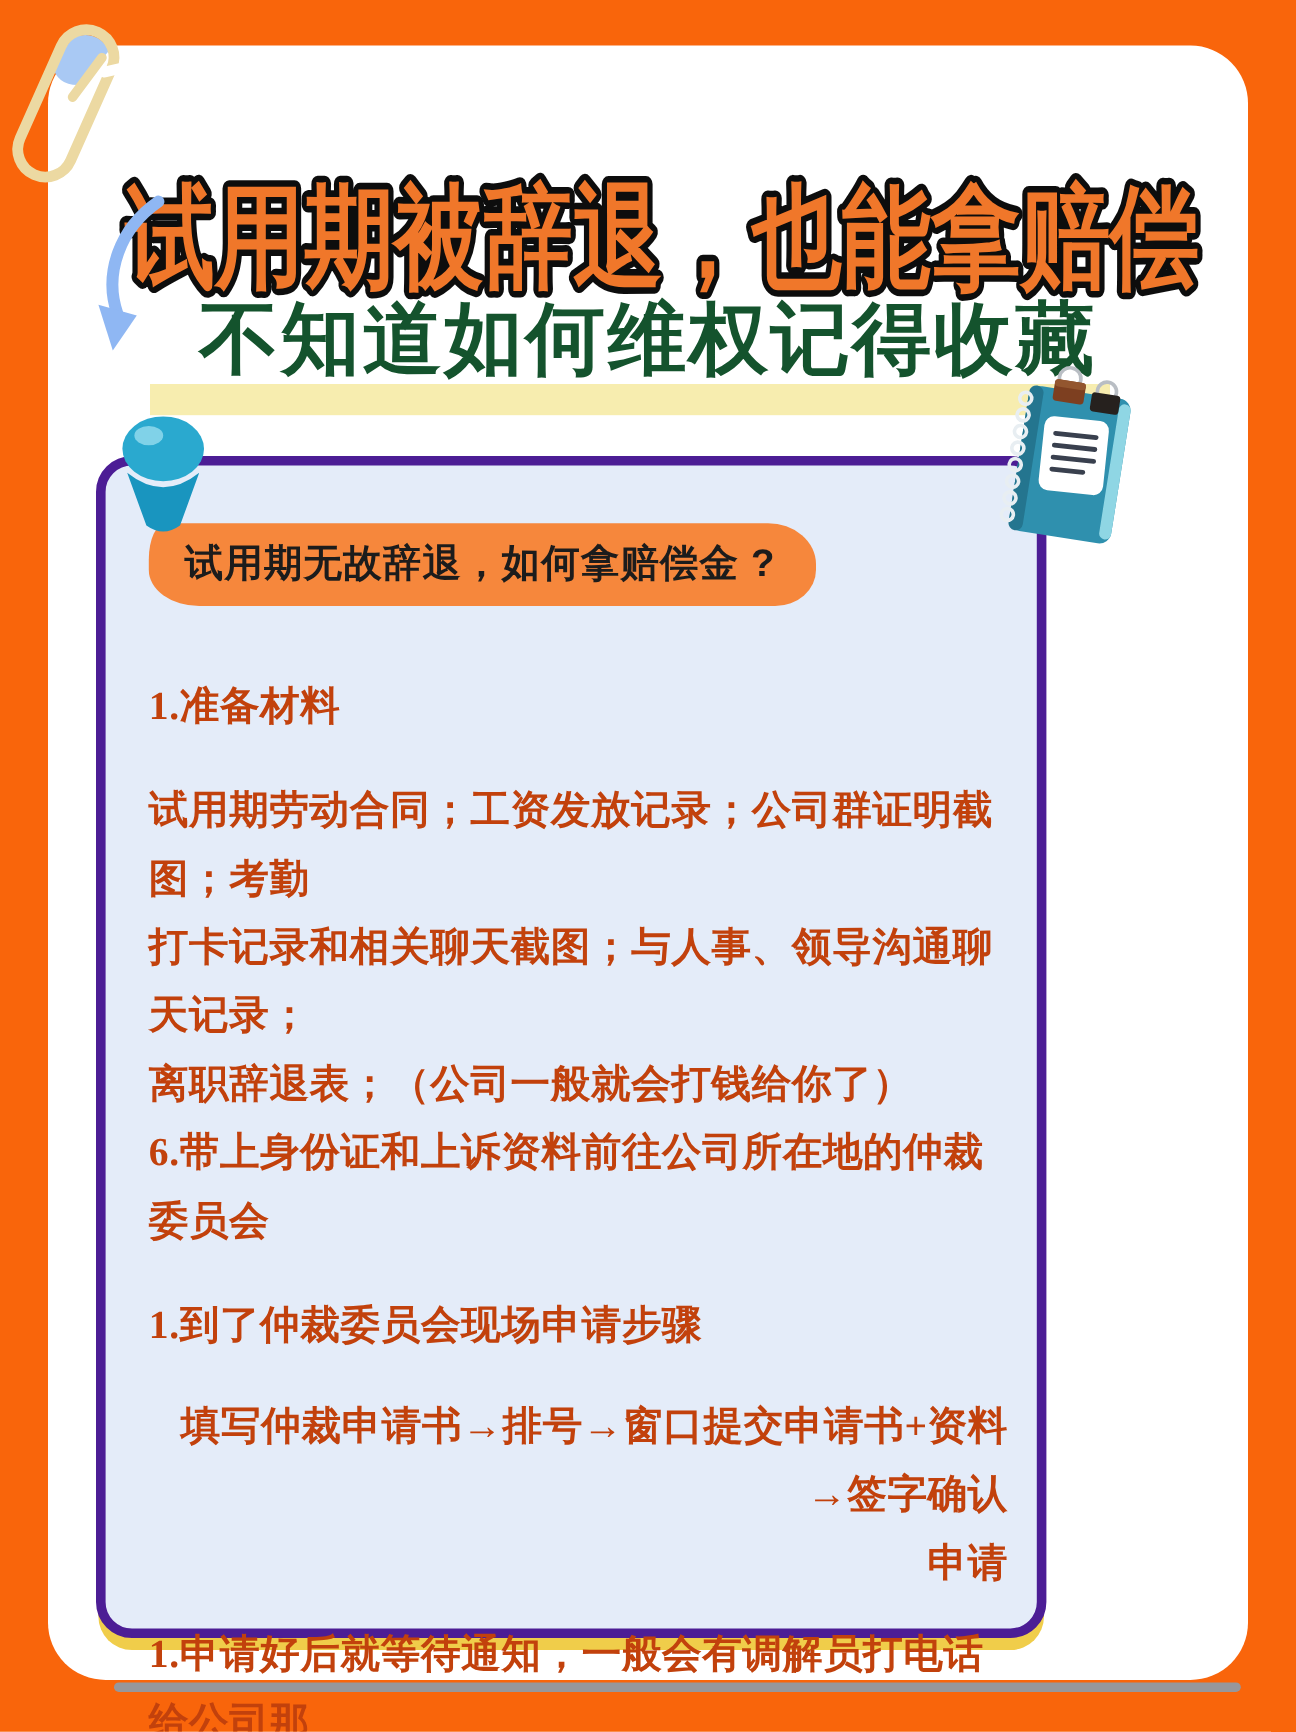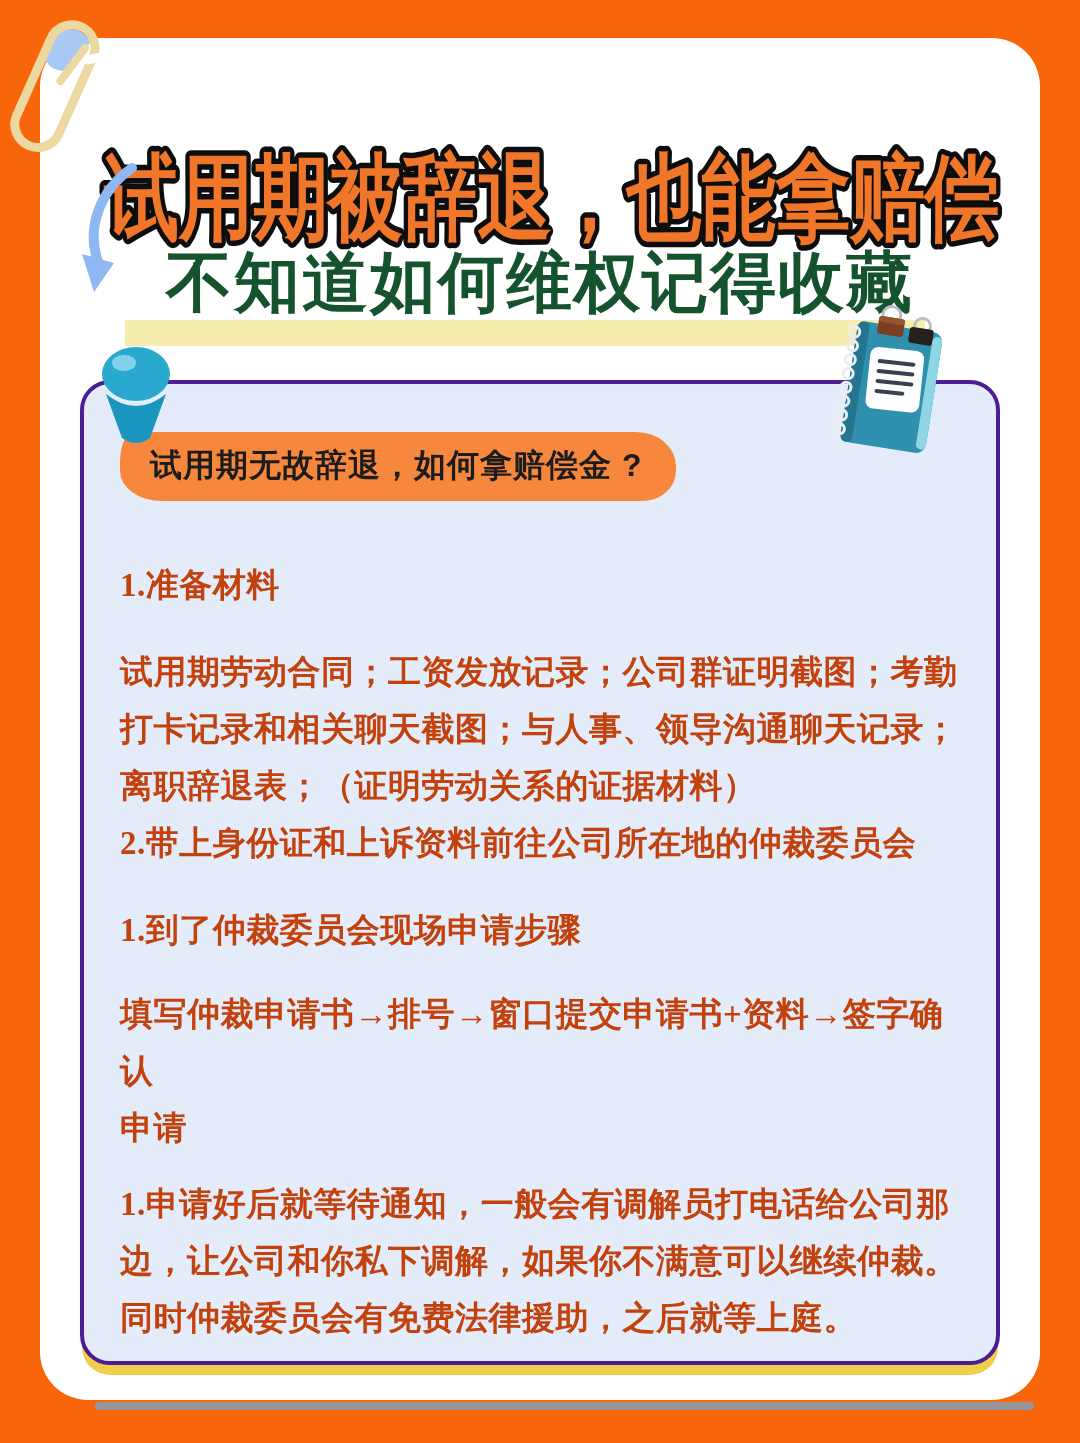--- a/index.html
+++ b/index.html
@@ -31,22 +31,22 @@
   }
   .subtitle {
     position: relative; z-index: 1;
     font-size: 66px; font-weight: bold; letter-spacing: 2px;
     color: #14532d; font-family: "Liberation Sans", sans-serif;
   }
 
   
   .card {
     position: absolute; left: 40px; top: 342px;
-    width: 920px; height: 985px;
-    background: #e4ecf9; border: 4px solid #4c1d95; border-radius: 30px;
+    width: 792px; height: 985px;
+    background: #e4ecf9; border: 8px solid #4c1d95; border-radius: 30px;
     box-shadow: 0 12px 0 -2px #f0cd4a;
     padding: 48px 24px 0 36px;
   }
 
   .pill {
     display: inline-block;
     background: #f6873c; color: #1c1c1c;
     font-size: 32px; font-weight: 600; letter-spacing: 1px;
     padding: 12px 34px 13px 30px;
     border-radius: 14px 40px 34px 42px / 30px 34px 30px 30px;
@@ -57,21 +57,21 @@
   .body-text {
     font-family: "Liberation Serif", serif;
     font-size: 33px; line-height: 57px; font-weight: 600;
     color: #c2410c; letter-spacing: 0.5px;
     white-space: pre-line;
   }
   .item-1 { margin-bottom: 30px; }
   .item-2 { margin-bottom: 0; }
   .item-3 { margin-bottom: 30px; }
   .item-4 { margin-bottom: 27px; }
-  .item-5 { margin-bottom: 19px; }
+  .item-5 { margin-bottom: 19px; text-align: right; }
   .item-6 { margin-bottom: 0; }
   .item-7 { margin-bottom: 0; }
 
   
   .deco { position: absolute; }
   .paperclip { left: 6px; top: 16px; width: 100px; height: 150px; transform: rotate(24deg); z-index: 5; }
   .blue-arrow { left: 78px; top: 162px; width: 64px; height: 132px; z-index: 1; }
   .pushpin { left: 84px; top: 344px; width: 104px; height: 120px; z-index: 6; }
   .notebook { left: 826px; top: 300px; width: 128px; height: 156px; transform: rotate(9deg); z-index: 6; }
 </style>
@@ -92,22 +92,22 @@
       <span class="highlight-bar"></span>
       <div class="subtitle">不知道如何维权记得收藏</div>
     </div>
 
     <div class="card">
       <div class="pill">试用期无故辞退，如何拿赔偿金 ?</div>
 
       <p class="body-text item-1">1.准备材料</p>
       <p class="body-text item-2">试用期劳动合同；工资发放记录；公司群证明截图；考勤
 打卡记录和相关聊天截图；与人事、领导沟通聊天记录；
-离职辞退表；（证明劳动关系的证据材料）</p>
-      <p class="body-text item-3">2.带上身份证和上诉资料前往公司所在地的仲裁委员会</p>
+离职辞退表；（公司一般就会打钱给你了）</p>
+      <p class="body-text item-3">6.带上身份证和上诉资料前往公司所在地的仲裁委员会</p>
       <p class="body-text item-4">1.到了仲裁委员会现场申请步骤</p>
       <p class="body-text item-5">填写仲裁申请书→排号→窗口提交申请书+资料→签字确认
 申请</p>
       <p class="body-text item-6">1.申请好后就等待通知，一般会有调解员打电话给公司那
 边，让公司和你私下调解，如果你不满意可以继续仲裁。
 同时仲裁委员会有免费法律援助，之后就等上庭。</p>
     </div>
 
   </div>
 

